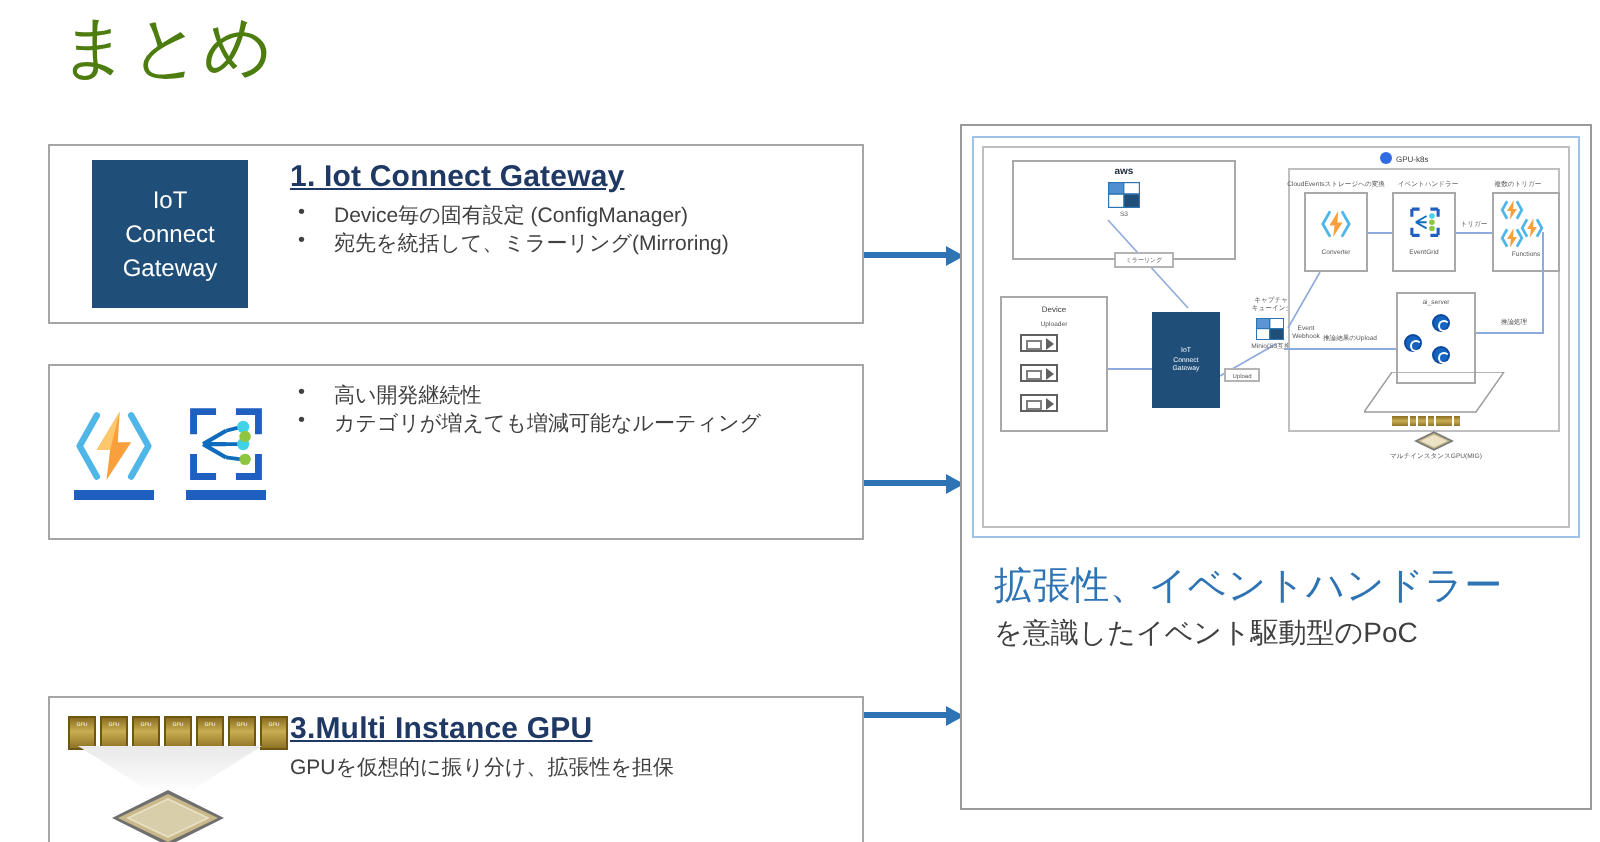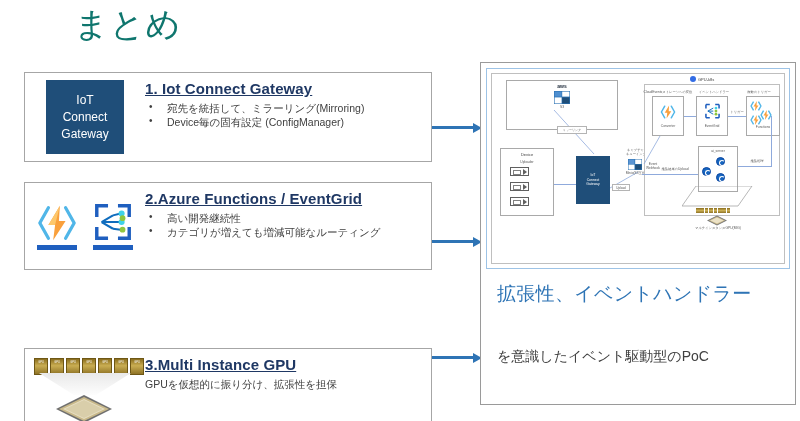--- a/index.html
+++ b/index.html
@@ -9,21 +9,21 @@
     font-family:"Liberation Sans","DejaVu Sans",sans-serif;
     overflow:hidden;position:relative;
     color:#3b3b3b;
   }
   .slide{position:relative;width:800px;height:421px;}
 
   
   .page-title{
     position:absolute;left:30px;top:2px;
     font-size:34px;line-height:44px;
-    color:#0f766e;font-weight:400;letter-spacing:1px;margin-left:44px;
+    color:#4d7c0f;font-weight:400;letter-spacing:1px;
   }
 
   
   .fbox{
     position:absolute;left:24px;width:408px;
     border:1px solid #a6a6a6;background:#ffffff;
     box-sizing:border-box;
   }
   #fbox1{top:72px;height:90px;}
   #fbox2{top:182px;height:88px;}
@@ -100,21 +100,21 @@
   .diagram{
     position:absolute;left:4px;top:4px;right:4px;bottom:4px;
     border:1px solid #bfbfbf;box-sizing:border-box;background:#fff;
   }
 
   
   .tagline{position:absolute;left:497px;top:282px;width:300px;}
   .tag1{
     font-size:19px;line-height:24px;color:#2E74B5;font-weight:400;letter-spacing:.3px;
   }
-  .tag2{font-size:14px;line-height:20px;color:#404040;margin-top:40px;}
+  .tag2{font-size:14px;line-height:20px;color:#404040;}
 
   
   .arrow{position:absolute;height:3px;background:#2E74B5;}
   .arrow:after{
     content:"";position:absolute;right:-8px;top:-3.5px;
     border-left:9px solid #2E74B5;
     border-top:5px solid transparent;border-bottom:5px solid transparent;
   }
   #arrow1{left:432px;top:126px;width:42px;}
   #arrow2{left:432px;top:240px;width:42px;}
@@ -190,22 +190,22 @@
       <div class="fbox-icon">
         <div class="iot-tile">
           <span>IoT</span>
           <span>Connect</span>
           <span>Gateway</span>
         </div>
       </div>
       <div class="fbox-body">
         <p class="fhead">1. Iot Connect Gateway</p>
         <ul class="fbullets">
+          <li>Device毎の固有設定 (ConfigManager)</li>
           <li>宛先を統括して、ミラーリング(Mirroring)</li>
-          <li>Device毎の固有設定 (ConfigManager)</li>
         </ul>
       </div>
     </div>
   </div>
 
   <div class="fbox" id="fbox2">
     <div class="fbox-inner">
       <div class="fbox-icon">
         <div class="az-pair">
           <div class="az-ic">
@@ -225,21 +225,20 @@
               <circle cx="31" cy="12" r="3.2" fill="#3fd2e8"></circle>
               <circle cx="31" cy="21" r="3.2" fill="#3fd2e8"></circle>
               <circle cx="32" cy="17" r="3" fill="#8ec63f"></circle>
               <circle cx="32" cy="29" r="3" fill="#8ec63f"></circle>
             </svg>
             <div class="az-underline"></div>
           </div>
         </div>
       </div>
       <div class="fbox-body">
-        <p class="fhead">2.Azure Functions / EventGrid</p>
         <ul class="fbullets">
           <li>高い開発継続性</li>
           <li>カテゴリが増えても増減可能なルーティング</li>
         </ul>
       </div>
     </div>
   </div>
 
   <div class="fbox" id="fbox3">
     <div class="fbox-inner">

